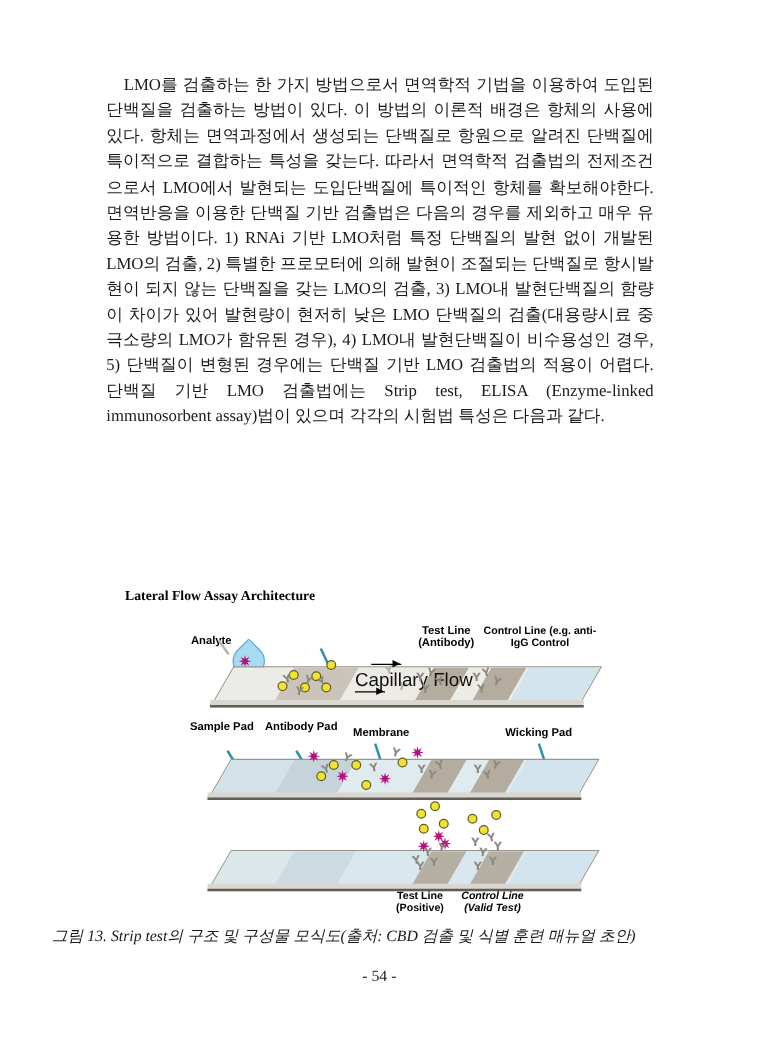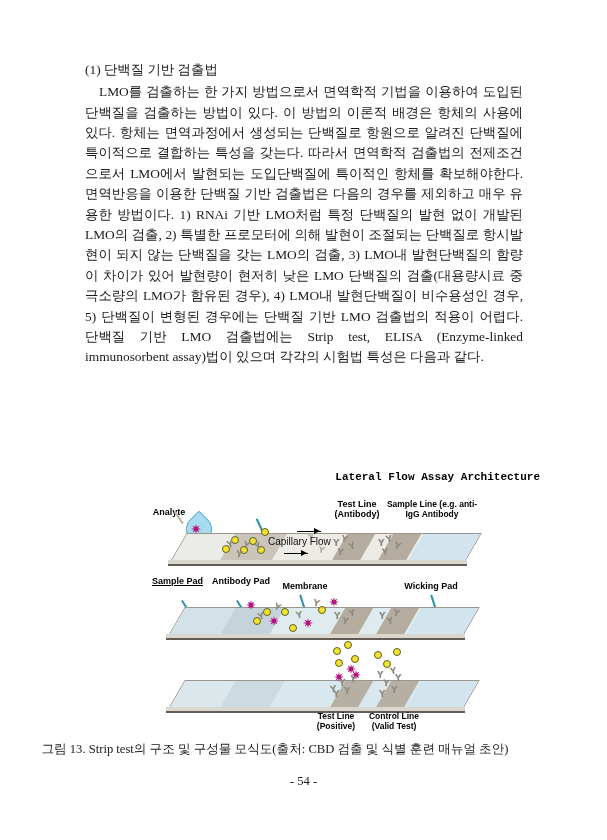--- a/index.html
+++ b/index.html
@@ -8,22 +8,22 @@
 
   
   .bodytext{position:absolute;left:85px;top:58px;width:438px;text-align:justify;}
   .bodytext p{margin:0;font-size:13.4px;}
   .p1,.heading{line-height:24.2px;}
   .p2{line-height:20.4px;font-size:13.1px;text-indent:14px;}
 
   
   .lbl{position:absolute;font-family:"Liberation Sans",sans-serif;font-weight:bold;
        font-size:9px;line-height:10px;text-align:center;color:#000;}
-  .figtitle{position:absolute;left:100px;top:471px;width:440px;text-align:right;
-       font-family:Liberation Mono, monospace;font-weight:bold;font-size:11px;color:#000;}
+  .figtitle{position:absolute;left:100px;top:471px;width:440px;text-align:left;
+       font-family:Liberation Serif, serif;font-weight:bold;font-size:11px;color:#000;}
 
   
   .strip{position:absolute;height:27px;width:293px;transform:skewX(-30deg);
          transform-origin:bottom left;overflow:hidden;border:0.5px solid #9a968e;}
   .seg{position:absolute;top:0;bottom:0;}
   .speckle{background-image:radial-gradient(#b8b2a6 0.6px,transparent 0.7px);background-size:4px 3px;}
   .speckle-blue{background-image:radial-gradient(#9cb8c4 0.6px,transparent 0.7px);background-size:4px 3px;}
   .edge{position:absolute;height:4px;background:#dad7d1;border-bottom:2.5px solid #615c56;}
 
   
@@ -39,41 +39,40 @@
   .ab::before{content:"Y";}
   .abw{color:#b7b2a8;}
   .droplet{position:absolute;left:186px;top:516px;width:26px;height:26px;
         background:var(--droplet-fill,#a9dbf0);border:1.5px solid #58aed6;
         border-radius:4% 50% 50% 50%;transform:rotate(45deg);box-sizing:border-box;}
   .pline{position:absolute;width:2px;background:var(--pointer-line,#2a93a8);}
   .gline{position:absolute;width:1.5px;background:#b5b5b0;}
   .harrow{position:absolute;width:24px;height:0;border-top:1.6px solid #000;}
   .harrow::after{content:"";position:absolute;right:-2px;top:-4.2px;
         border:3.5px solid transparent;border-left:6px solid #000;}
-  .capflow{position:absolute;left:268px;top:536px;font-family:"Liberation Sans",sans-serif;
-        font-size:10px;color:#111;}
+  .capflow{position:absolute;left:284px;top:536px;font-family:"Liberation Sans",sans-serif;
+        font-size:15px;color:#111;}
 
-  .caption{position:absolute;left:0;top:741px;width:550px;text-align:center;font-size:12.6px;}
+  .caption{position:absolute;left:0;top:741px;width:550px;text-align:center;font-size:12.6px;font-style:italic;}
   .pagenum{position:absolute;left:0;top:774px;width:607px;text-align:center;font-size:12.6px;}
 </style>
 </head>
 <body>
 
 <div class="page">
 
   <div class="bodytext">
-    <p class="heading">(1) 단백질 기반 검출법</p>
     <p class="p2">LMO를 검출하는 한 가지 방법으로서 면역학적 기법을 이용하여 도입된 단백질을 검출하는 방법이 있다. 이 방법의 이론적 배경은 항체의 사용에 있다. 항체는 면역과정에서 생성되는 단백질로 항원으로 알려진 단백질에 특이적으로 결합하는 특성을 갖는다. 따라서 면역학적 검출법의 전제조건으로서 LMO에서 발현되는 도입단백질에 특이적인 항체를 확보해야한다. 면역반응을 이용한 단백질 기반 검출법은 다음의 경우를 제외하고 매우 유용한 방법이다. 1) RNAi 기반 LMO처럼 특정 단백질의 발현 없이 개발된 LMO의 검출, 2) 특별한 프로모터에 의해 발현이 조절되는 단백질로 항시발현이 되지 않는 단백질을 갖는 LMO의 검출, 3) LMO내 발현단백질의 함량이 차이가 있어 발현량이 현저히 낮은 LMO 단백질의 검출(대용량시료 중 극소량의 LMO가 함유된 경우), 4) LMO내 발현단백질이 비수용성인 경우, 5) 단백질이 변형된 경우에는 단백질 기반 LMO 검출법의 적용이 어렵다. 단백질 기반 LMO 검출법에는 Strip test, ELISA (Enzyme-linked immunosorbent assay)법이 있으며 각각의 시험법 특성은 다음과 같다.</p>
   </div>
 
   <div class="figtitle">Lateral Flow Assay Architecture</div>
 
   <div class="lbl" style="left:149px;top:507px;width:40px;">Analyte</div>
   <div class="lbl" style="left:331px;top:499px;width:52px;">Test Line (Antibody)</div>
-  <div class="lbl" style="left:382px;top:499px;width:100px;font-size:8.5px;">Sample Line (e.g. anti-IgG Antibody</div>
+  <div class="lbl" style="left:382px;top:499px;width:100px;font-size:8.5px;">Control Line (e.g. anti-IgG Control</div>
 
   <div class="gline" style="left:178px;top:511px;height:14px;transform:rotate(-35deg);"></div>
   <div class="droplet"></div>
   <div class="star" style="left:191px;top:524px;"></div>
   <div class="star" style="left:199px;top:533px;"></div>
   <div class="star" style="left:188px;top:539px;"></div>
   <div class="pline" style="left:259px;top:518px;height:16px;transform:rotate(-25deg);"></div>
 
   <div class="strip" style="left:170px;top:533px;">
     <div class="seg" style="left:0;width:48px;background:#ebebe7;"></div>
@@ -102,21 +101,21 @@
   <div class="capflow">Capillary Flow</div>
   <span class="ab" style="left:333px;top:539px;"></span>
   <span class="ab" style="left:341px;top:535px;transform:rotate(15deg);"></span>
   <span class="ab" style="left:349px;top:542px;transform:rotate(-20deg);"></span>
   <span class="ab" style="left:337px;top:548px;transform:rotate(8deg);"></span>
   <span class="ab" style="left:378px;top:539px;"></span>
   <span class="ab" style="left:386px;top:535px;transform:rotate(-12deg);"></span>
   <span class="ab" style="left:394px;top:542px;transform:rotate(18deg);"></span>
   <span class="ab" style="left:382px;top:548px;transform:rotate(-6deg);"></span>
 
-  <div class="lbl" style="left:150px;top:576px;width:55px;text-decoration:underline;">Sample Pad</div>
+  <div class="lbl" style="left:150px;top:576px;width:55px;">Sample Pad</div>
   <div class="lbl" style="left:212px;top:576px;width:58px;">Antibody Pad</div>
   <div class="lbl" style="left:274px;top:581px;width:62px;">Membrane</div>
   <div class="lbl" style="left:400px;top:581px;width:62px;">Wicking Pad</div>
   <div class="pline" style="left:190px;top:598px;height:34px;transform:rotate(-32deg);"></div>
   <div class="pline" style="left:245px;top:598px;height:34px;transform:rotate(-32deg);"></div>
   <div class="pline" style="left:305px;top:594px;height:38px;transform:rotate(-18deg);"></div>
   <div class="pline" style="left:436px;top:594px;height:38px;transform:rotate(-18deg);"></div>
 
   <div class="strip" style="left:168px;top:607px;">
     <div class="seg" style="left:0;width:50px;background:#d3e2e9;"></div>
@@ -175,18 +174,18 @@
   <div class="gold" style="left:393px;top:648px;"></div>
   <div class="gold" style="left:383px;top:660px;"></div>
   <span class="ab" style="left:377px;top:671px;"></span>
   <span class="ab" style="left:390px;top:667px;transform:rotate(-10deg);"></span>
   <span class="ab" style="left:383px;top:679px;transform:rotate(6deg);"></span>
   <span class="ab" style="left:395px;top:674px;"></span>
   <span class="ab" style="left:379px;top:690px;"></span>
   <span class="ab" style="left:391px;top:686px;"></span>
 
   <div class="lbl" style="left:308px;top:711px;width:56px;font-size:8.5px;">Test Line (Positive)</div>
-  <div class="lbl" style="left:362px;top:711px;width:64px;font-size:8.5px;">Control Line (Valid Test)</div>
+  <div class="lbl" style="left:362px;top:711px;width:64px;font-size:8.5px;font-style:italic;">Control Line (Valid Test)</div>
 
   <div class="caption">그림 13. Strip test의 구조 및 구성물 모식도(출처: CBD 검출 및 식별 훈련 매뉴얼 초안)</div>
   <div class="pagenum">- 54 -</div>
 
 </div>
 
 </body></html>

